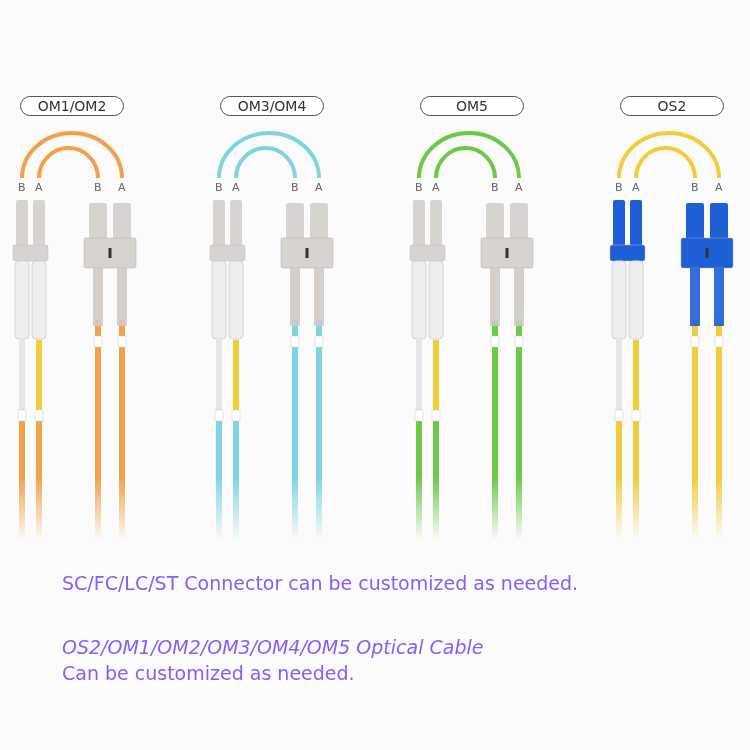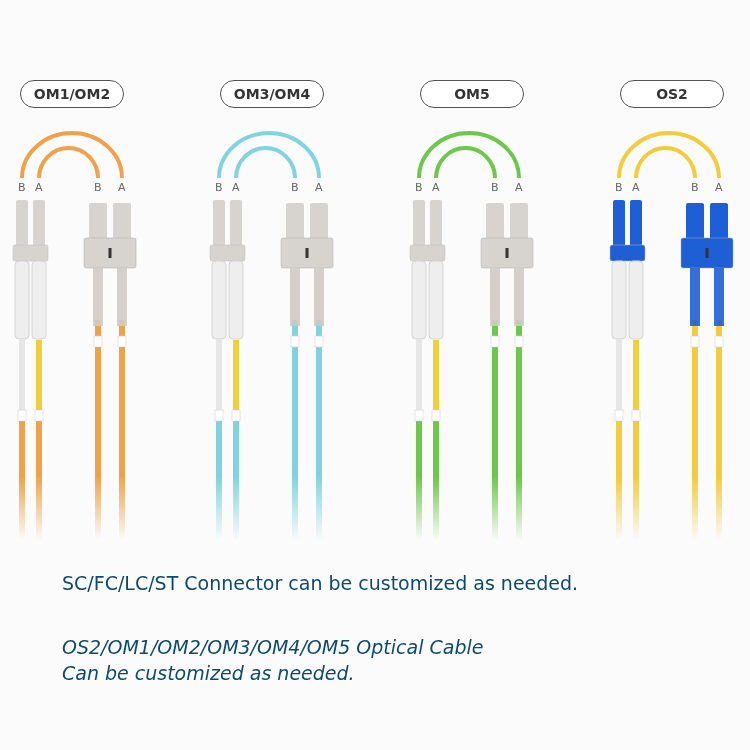--- a/index.html
+++ b/index.html
@@ -1,20 +1,20 @@
 <!DOCTYPE html>
 <html><head>
 <meta charset="utf-8">
 <style>
   html,body{margin:0;padding:0;background:#fbfbfb;}
   body{width:750px;height:750px;position:relative;overflow:hidden;font-family:"DejaVu Sans","Liberation Sans",sans-serif;}
-  .pill{position:absolute;top:80px;height:28px;width:104px;border:1.5px solid #555;border-radius:14px;box-sizing:border-box;
-        display:flex;align-items:center;justify-content:center;font-size:14px;color:#333;background:#fff;font-weight:bold;}
+  .pill{position:absolute;top:96px;height:20px;width:104px;border:1.5px solid #555;border-radius:14px;box-sizing:border-box;
+        display:flex;align-items:center;justify-content:center;font-size:14px;color:#333;background:#fff;}
   .ab{position:absolute;font-size:11px;color:#666;top:181px;}
-  .caption{position:absolute;color:#0c4a6e;font-family:"DejaVu Sans","Liberation Sans",sans-serif;font-size:19px;line-height:26px;white-space:nowrap;}
+  .caption{position:absolute;color:#8b5cf6;font-family:"DejaVu Sans","Liberation Sans",sans-serif;font-size:19px;line-height:26px;white-space:nowrap;}
   svg{position:absolute;left:0;top:0;}
 </style>
 </head>
 <body>
 
 <div class="pill" style="left:20px;">OM1/OM2</div>
 <div class="pill" style="left:220px;">OM3/OM4</div>
 <div class="pill" style="left:420px;">OM5</div>
 <div class="pill" style="left:620px;">OS2</div>
 
@@ -184,13 +184,13 @@
       <rect x="715" y="336" width="8" height="11" fill="#fff" stroke="#ccc" stroke-width=".5"></rect>
     </svg>
     <span class="ab" style="left: 615px;">B</span>
     <span class="ab" style="left: 632px;">A</span>
     <span class="ab" style="left: 691px;">B</span>
     <span class="ab" style="left: 715px;">A</span>
   </div>
 
 <div class="caption" style="left:62px;top:570px;">SC/FC/LC/ST Connector can be customized as needed.</div>
 <div class="caption" style="left:62px;top:634px;font-style:italic;">OS2/OM1/OM2/OM3/OM4/OM5 Optical Cable</div>
-<div class="caption" style="left:62px;top:660px;font-style:italic;">Can be customized as needed.</div>
+<div class="caption" style="left:62px;top:660px;">Can be customized as needed.</div>
 
 </body></html>

